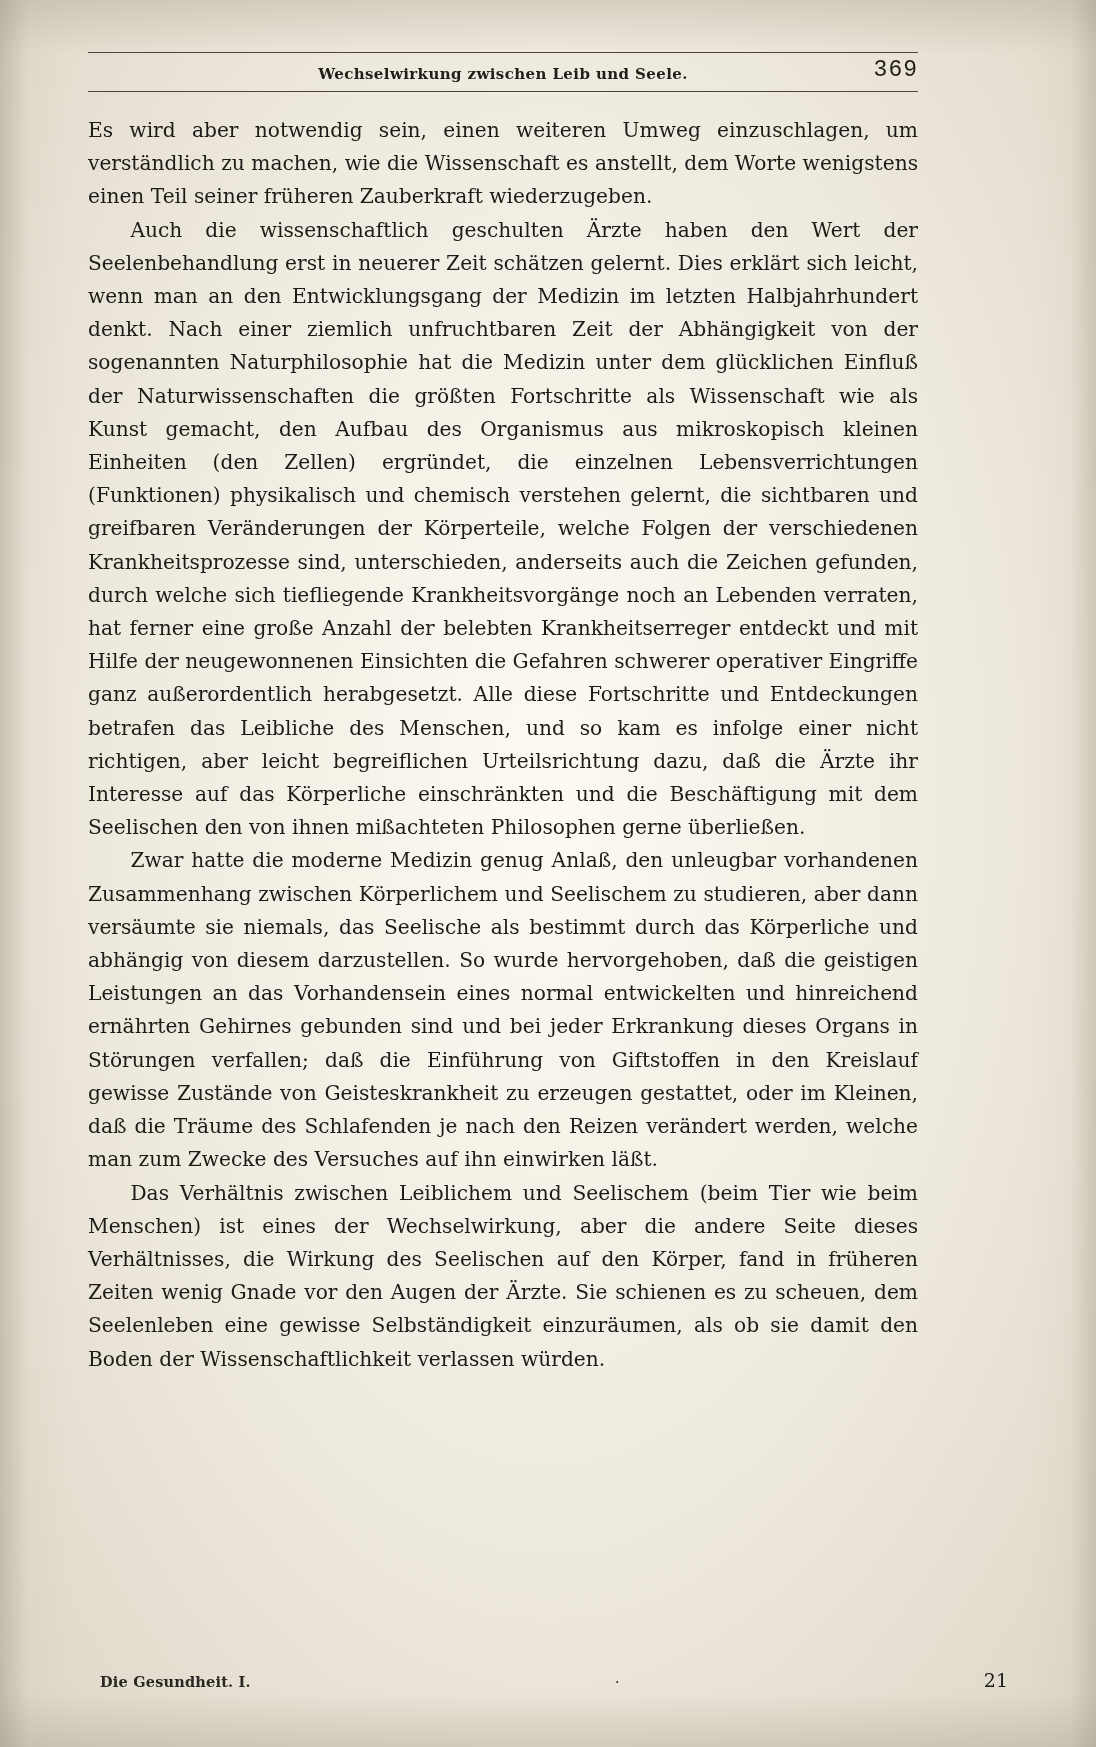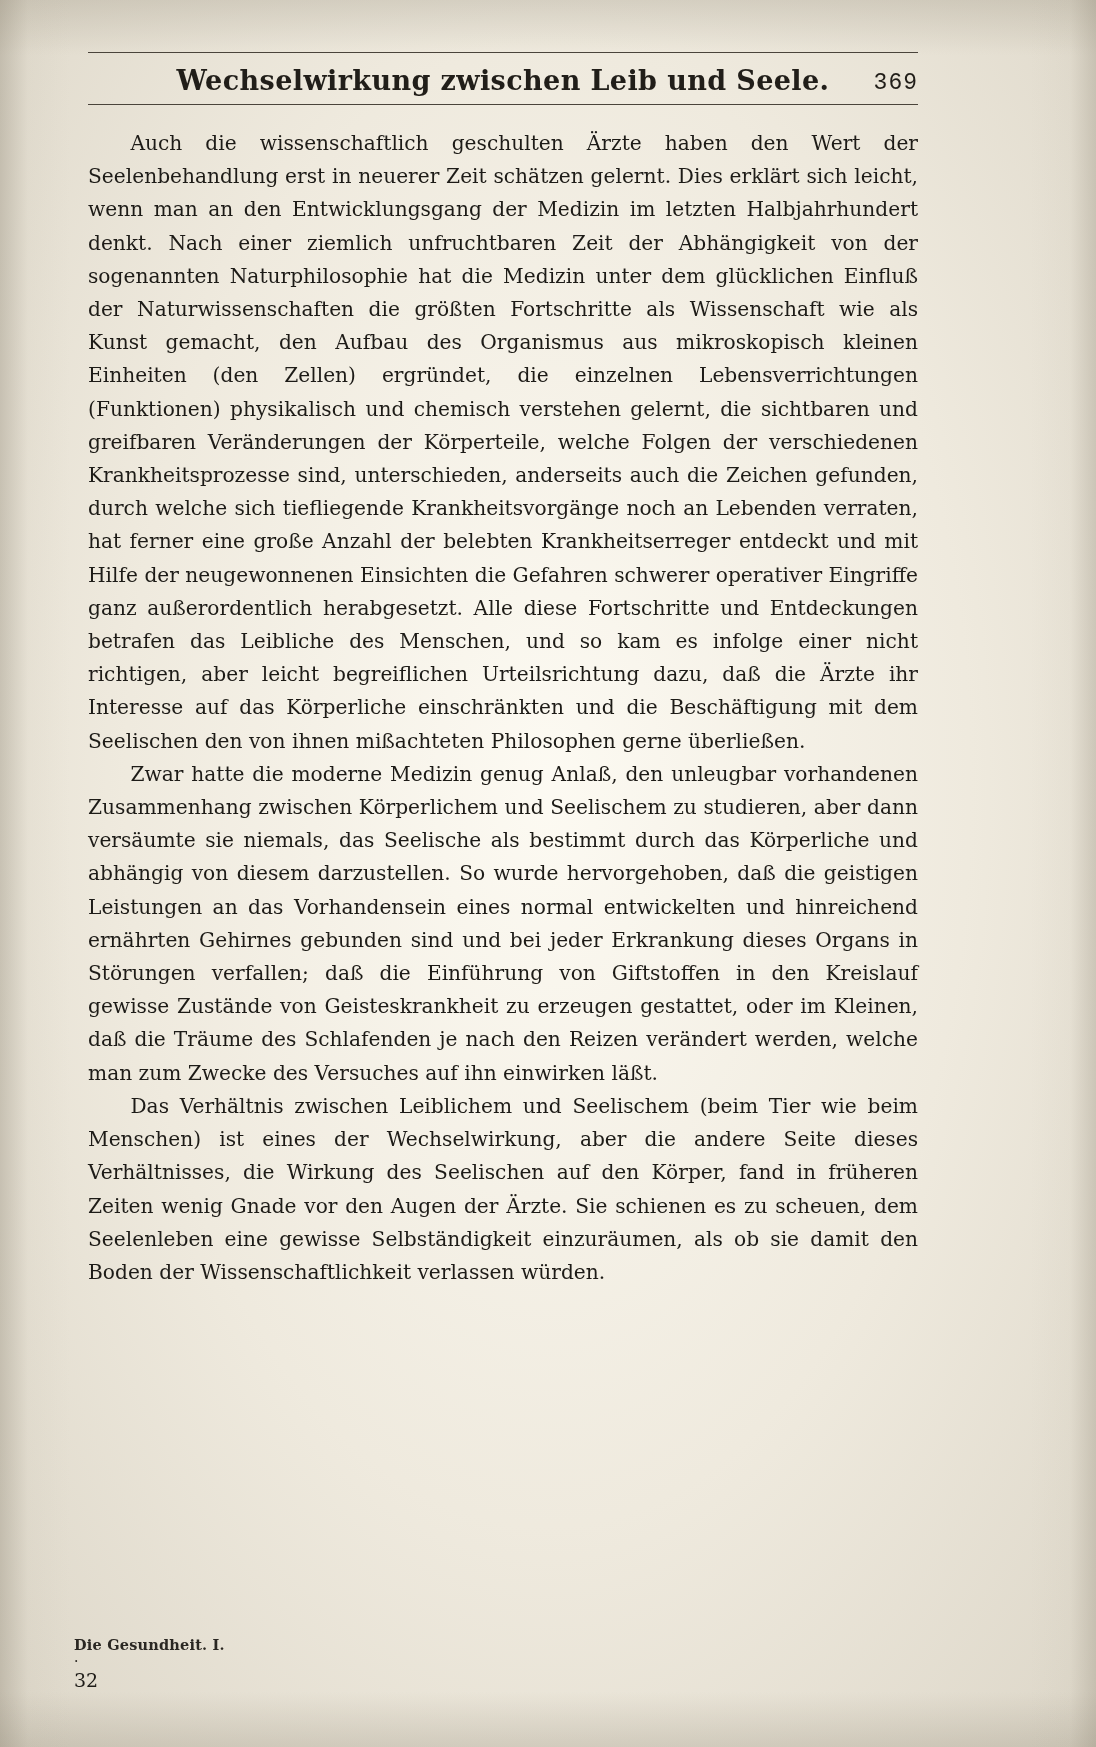--- a/index.html
+++ b/index.html
@@ -47,21 +47,21 @@
     width: 100%;
   }
   .running-head {
     display: flex;
     align-items: baseline;
     justify-content: center;
     position: relative;
     padding: 12px 0 8px 0;
   }
   .running-title {
-    font-size: 27px;
+    font-size: 15px;
     letter-spacing: 0.4px;
     color: #211e19;
     white-space: nowrap;
   }
   .page-number {
     position: absolute;
     right: 0;
     bottom: 8px;
     font-size: 23px;
     color: #211e19;
@@ -84,27 +84,26 @@
     color: #1d1b17;
     hyphens: none;
   }
   .body-text p.indent {
     text-indent: 2.1em;
   }
 
   
   .footer {
     position: absolute;
-    left: 74px;
+    left: 100px;
     right: 88px;
     bottom: 56px;
     display: flex;
     align-items: baseline;
     justify-content: space-between;
-    flex-direction: column;
   }
   .footer-left {
     font-size: 14.5px;
     color: #2a2722;
     letter-spacing: 0.2px;
   }
   .footer-center {
     font-size: 14px;
     color: #2a2722;
   }
@@ -127,26 +126,27 @@
     <div class="header-rule-top"></div>
 
     <div class="running-head">
       <div class="running-title fraktur">Wechselwirkung zwischen Leib und Seele.</div>
       <div class="page-number">369</div>
     </div>
 
     <div class="header-rule-bottom"></div>
 
     <div class="body-text">
+      <p>Es wird aber notwendig sein, einen weiteren Umweg einzuschlagen, um verständlich zu machen, wie die Wissenschaft es anstellt, dem Worte wenigstens einen Teil seiner früheren Zauberkraft wiederzugeben.</p>
       <p class="indent">Auch die wissenschaftlich geschulten Ärzte haben den Wert der Seelenbehandlung erst in neuerer Zeit schätzen gelernt. Dies erklärt sich leicht, wenn man an den Entwicklungsgang der Medizin im letzten Halbjahrhundert denkt. Nach einer ziemlich unfruchtbaren Zeit der Abhängigkeit von der sogenannten Naturphilosophie hat die Medizin unter dem glücklichen Einfluß der Naturwissenschaften die größten Fortschritte als Wissenschaft wie als Kunst gemacht, den Aufbau des Organismus aus mikroskopisch kleinen Einheiten (den Zellen) ergründet, die einzelnen Lebensverrichtungen (Funktionen) physikalisch und chemisch verstehen gelernt, die sichtbaren und greifbaren Veränderungen der Körperteile, welche Folgen der verschiedenen Krankheitsprozesse sind, unterschieden, anderseits auch die Zeichen gefunden, durch welche sich tiefliegende Krankheitsvorgänge noch an Lebenden verraten, hat ferner eine große Anzahl der belebten Krankheitserreger entdeckt und mit Hilfe der neugewonnenen Einsichten die Gefahren schwerer operativer Eingriffe ganz außerordentlich herabgesetzt. Alle diese Fortschritte und Entdeckungen betrafen das Leibliche des Menschen, und so kam es infolge einer nicht richtigen, aber leicht begreiflichen Urteilsrichtung dazu, daß die Ärzte ihr Interesse auf das Körperliche einschränkten und die Beschäftigung mit dem Seelischen den von ihnen mißachteten Philosophen gerne überließen.</p>
       <p class="indent">Zwar hatte die moderne Medizin genug Anlaß, den unleugbar vorhandenen Zusammenhang zwischen Körperlichem und Seelischem zu studieren, aber dann versäumte sie niemals, das Seelische als bestimmt durch das Körperliche und abhängig von diesem darzustellen. So wurde hervorgehoben, daß die geistigen Leistungen an das Vorhandensein eines normal entwickelten und hinreichend ernährten Gehirnes gebunden sind und bei jeder Erkrankung dieses Organs in Störungen verfallen; daß die Einführung von Giftstoffen in den Kreislauf gewisse Zustände von Geisteskrankheit zu erzeugen gestattet, oder im Kleinen, daß die Träume des Schlafenden je nach den Reizen verändert werden, welche man zum Zwecke des Versuches auf ihn einwirken läßt.</p>
       <p class="indent">Das Verhältnis zwischen Leiblichem und Seelischem (beim Tier wie beim Menschen) ist eines der Wechselwirkung, aber die andere Seite dieses Verhältnisses, die Wirkung des Seelischen auf den Körper, fand in früheren Zeiten wenig Gnade vor den Augen der Ärzte. Sie schienen es zu scheuen, dem Seelenleben eine gewisse Selbständigkeit einzuräumen, als ob sie damit den Boden der Wissenschaftlichkeit verlassen würden.</p>
     </div>
 
   </div>
 
   <div class="footer">
     <div class="footer-left fraktur">Die Gesundheit.  I.</div>
     <div class="footer-center">·</div>
-    <div class="footer-right">32</div>
+    <div class="footer-right">21</div>
   </div>
 
 </div>
 
 </body></html>

